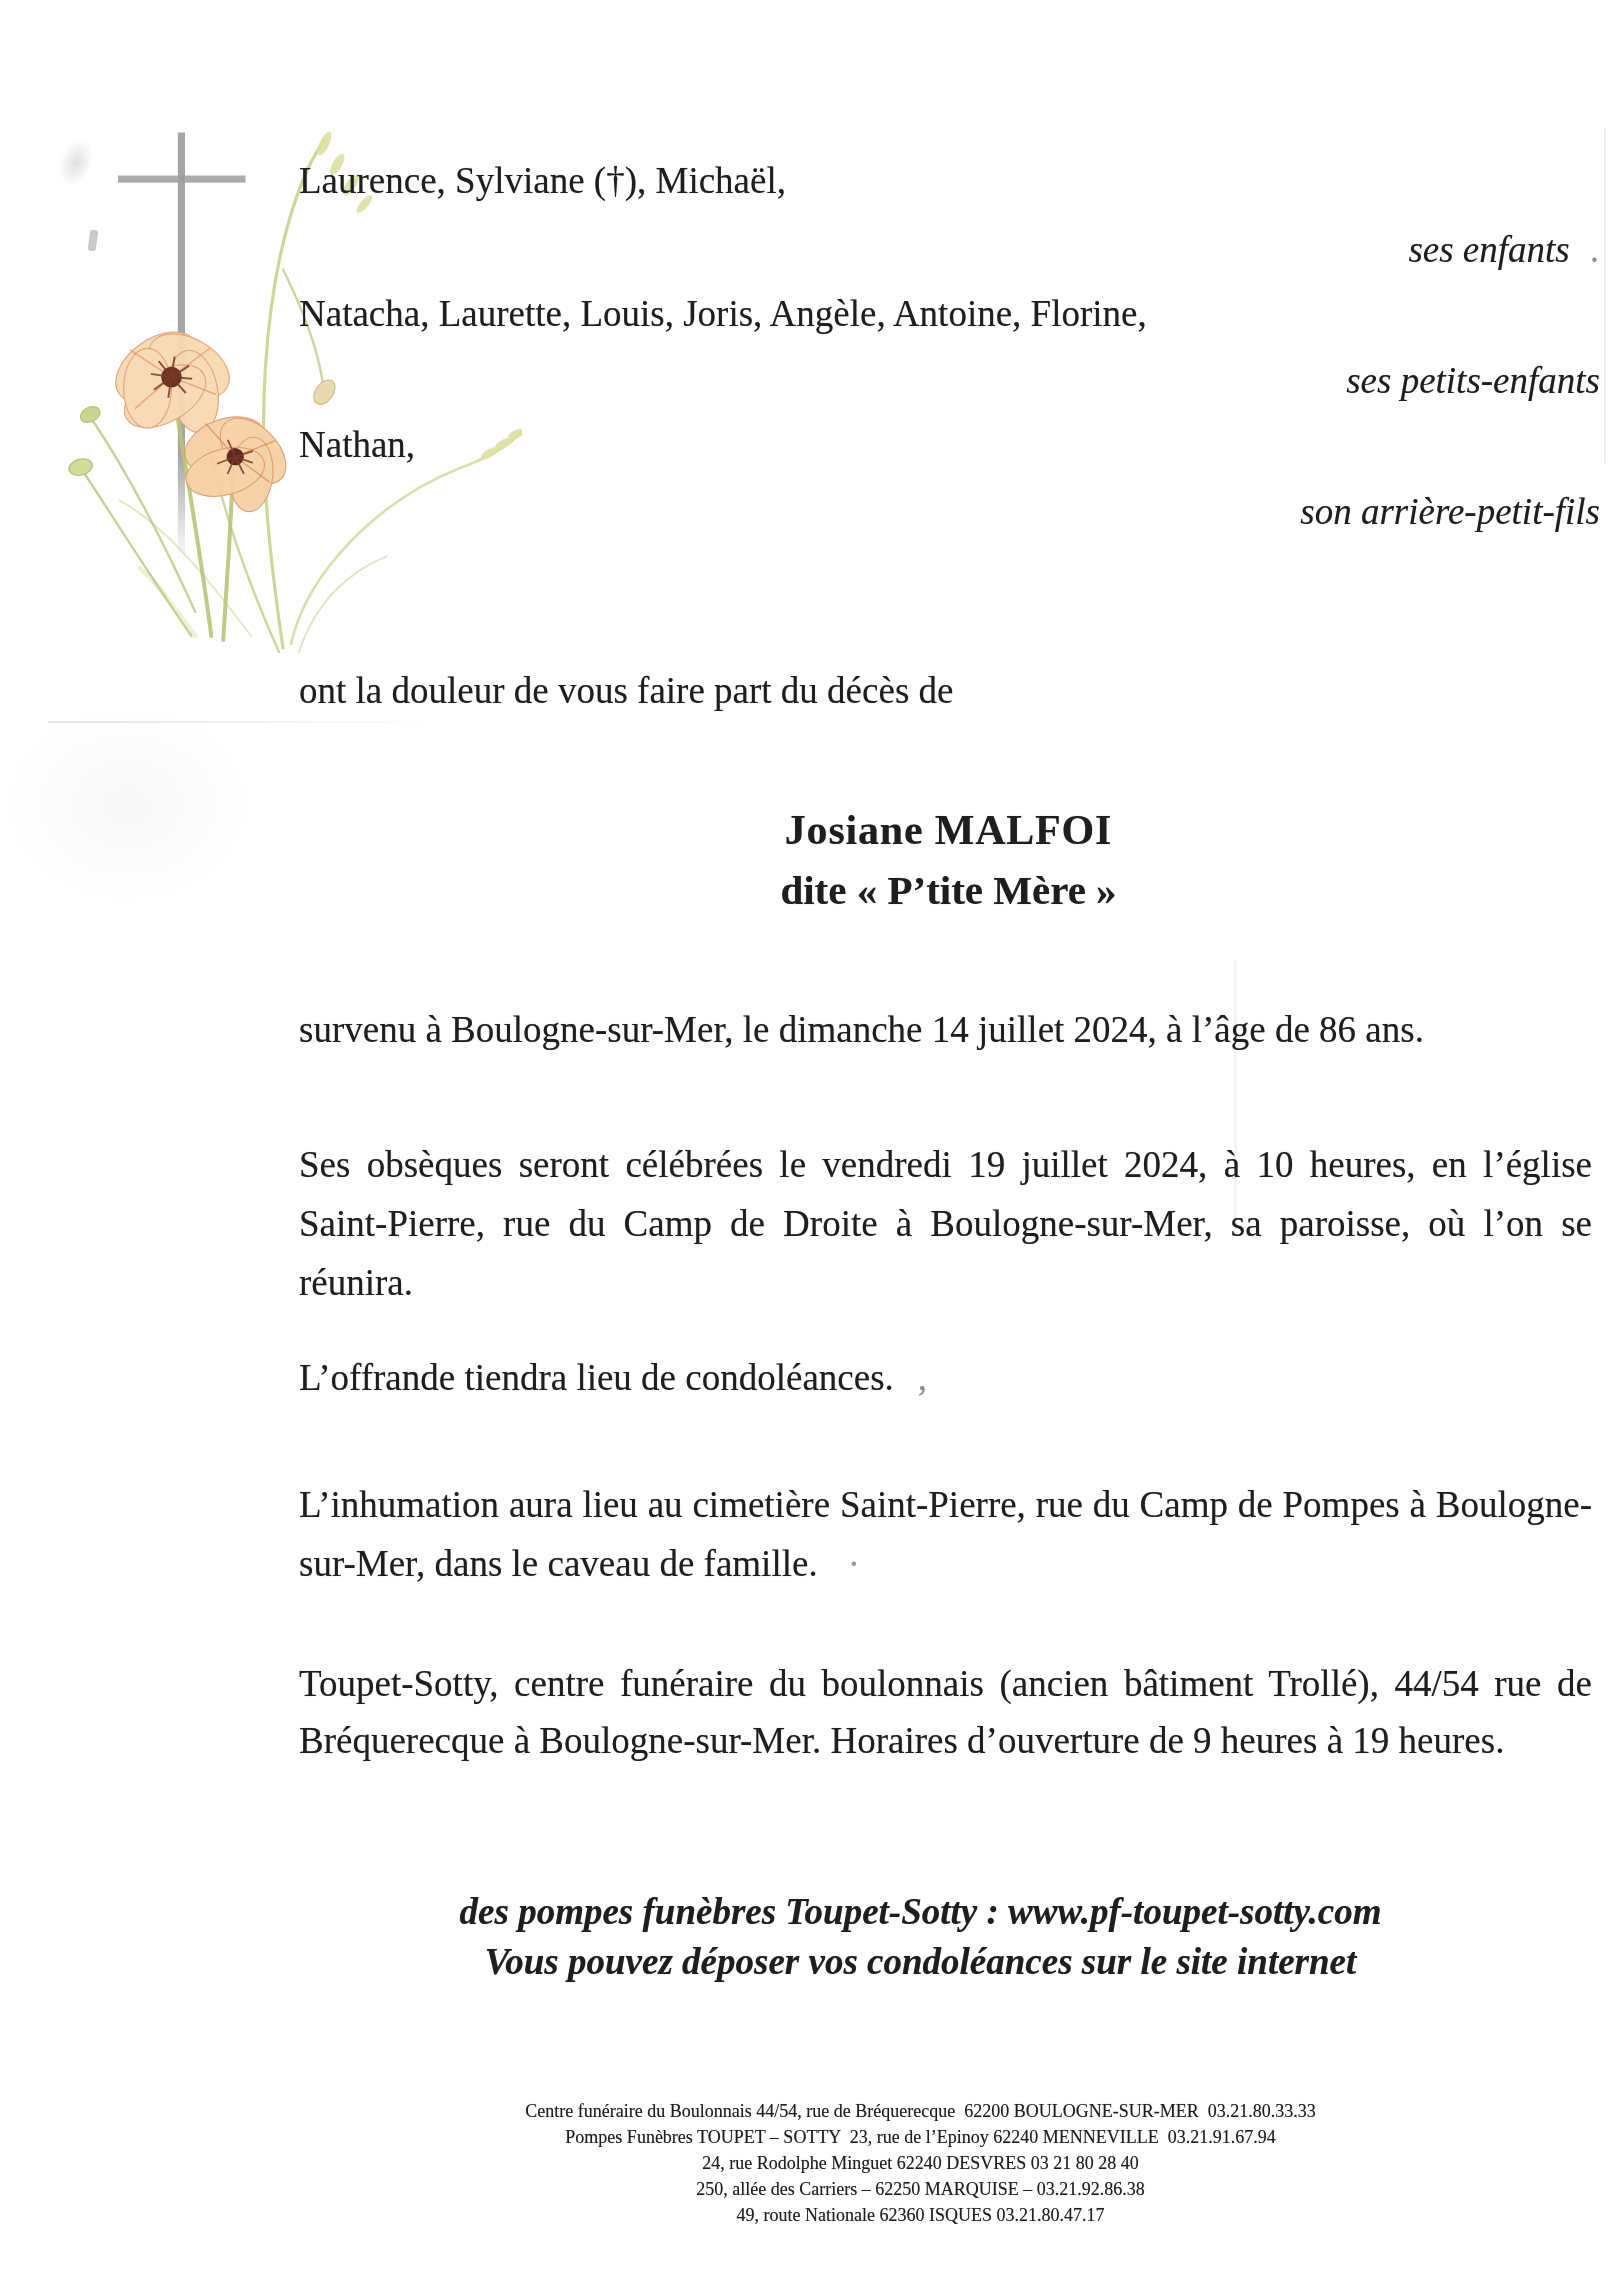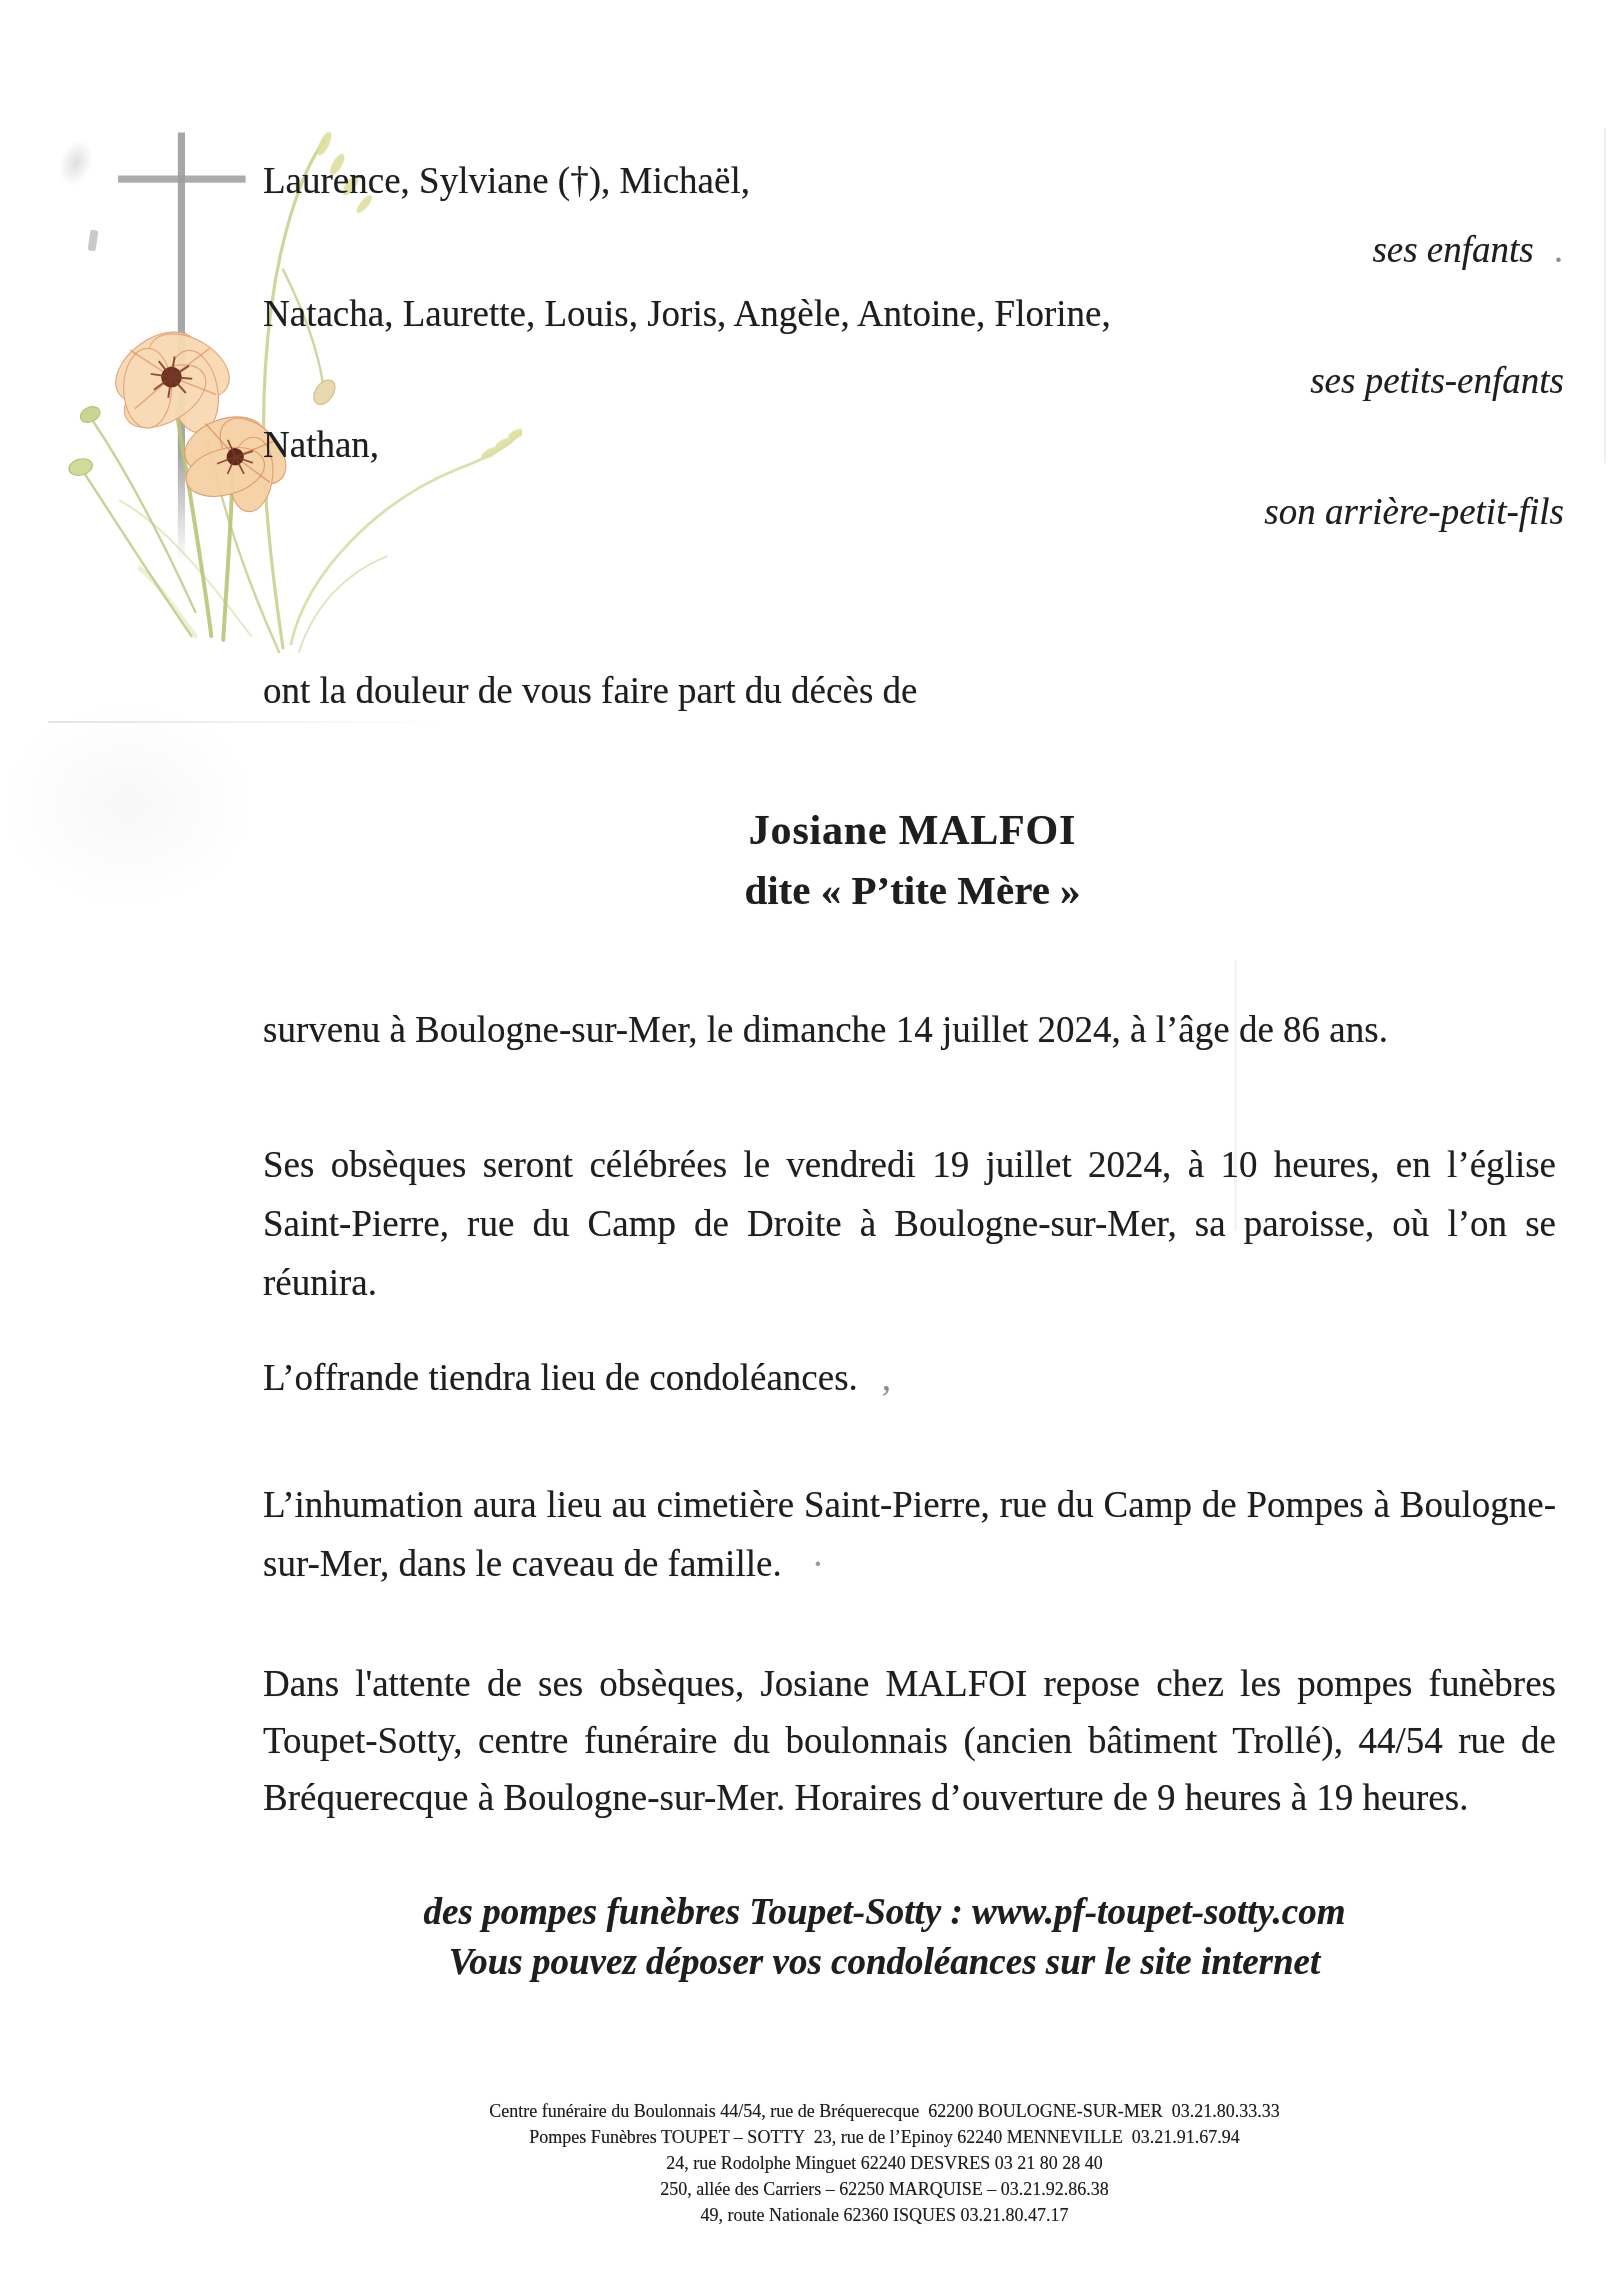--- a/index.html
+++ b/index.html
@@ -4,21 +4,21 @@
 <style>
   html,body{margin:0;padding:0;background:#e8e8e8;}
   #page{
     position:relative;
     width:1624px;height:2295px;
     background:#ffffff;
     overflow:hidden;
     font-family:"Liberation Serif","DejaVu Serif",serif;
     color:#1e1e1e;
   }
-  .t{position:absolute;text-shadow:0 0 0.8px rgba(10,10,10,.45);}
+  .t{position:absolute;text-shadow:0 0 0.8px rgba(10,10,10,.45);margin-left:36px;}
   .body-size{font-size:37px;line-height:46px;}
   .nameline{left:263px;width:1301px;text-align:left;}
   .relline{left:263px;width:1301px;text-align:right;font-style:italic;}
   .para{left:263px;width:1293px;}
   .pline{font-size:37px;line-height:59px;text-align:justify;text-align-last:justify;}
   .pline.lastl{text-align:left;text-align-last:left;white-space:nowrap;}
   .single{left:263px;width:1355px;font-size:37px;line-height:46px;white-space:nowrap;}
   .centerblock{left:263px;width:1299px;text-align:center;font-weight:bold;}
   #deceased-name{font-size:42px;line-height:73px;font-weight:bold;letter-spacing:0.8px;}
   #deceased-alias{font-size:41px;line-height:48px;}
@@ -172,21 +172,20 @@
   </div>
 
   <div class="t para" style="top:1475px">
     <div class="pline">L’inhumation aura lieu au cimetière Saint-Pierre, rue du Camp de Pompes à Boulogne-</div>
     <div class="pline lastl">
       <span>sur-Mer, dans le caveau de famille.</span><span class="art-mid">·</span>
     </div>
   </div>
 
   <div class="t para" style="top:1655px">
-    <div class="pline" style="line-height:57px">Dans l'attente de ses obsèques, Josiane MALFOI repose chez les pompes funèbres</div>
     <div class="pline" style="line-height:57px">Toupet-Sotty, centre funéraire du boulonnais (ancien bâtiment Trollé), 44/54 rue de</div>
     <div class="pline lastl" style="line-height:57px">Bréquerecque à Boulogne-sur-Mer. Horaires d’ouverture de 9 heures à 19 heures.</div>
   </div>
 
   <div class="t" id="note-block" style="top:1887px">
     <div class="nline">des pompes funèbres Toupet-Sotty : www.pf-toupet-sotty.com</div>
     <div class="nline">Vous pouvez déposer vos condoléances sur le site internet</div>
   </div>
 
   <div class="t" id="footer-block" style="top:2098px">

